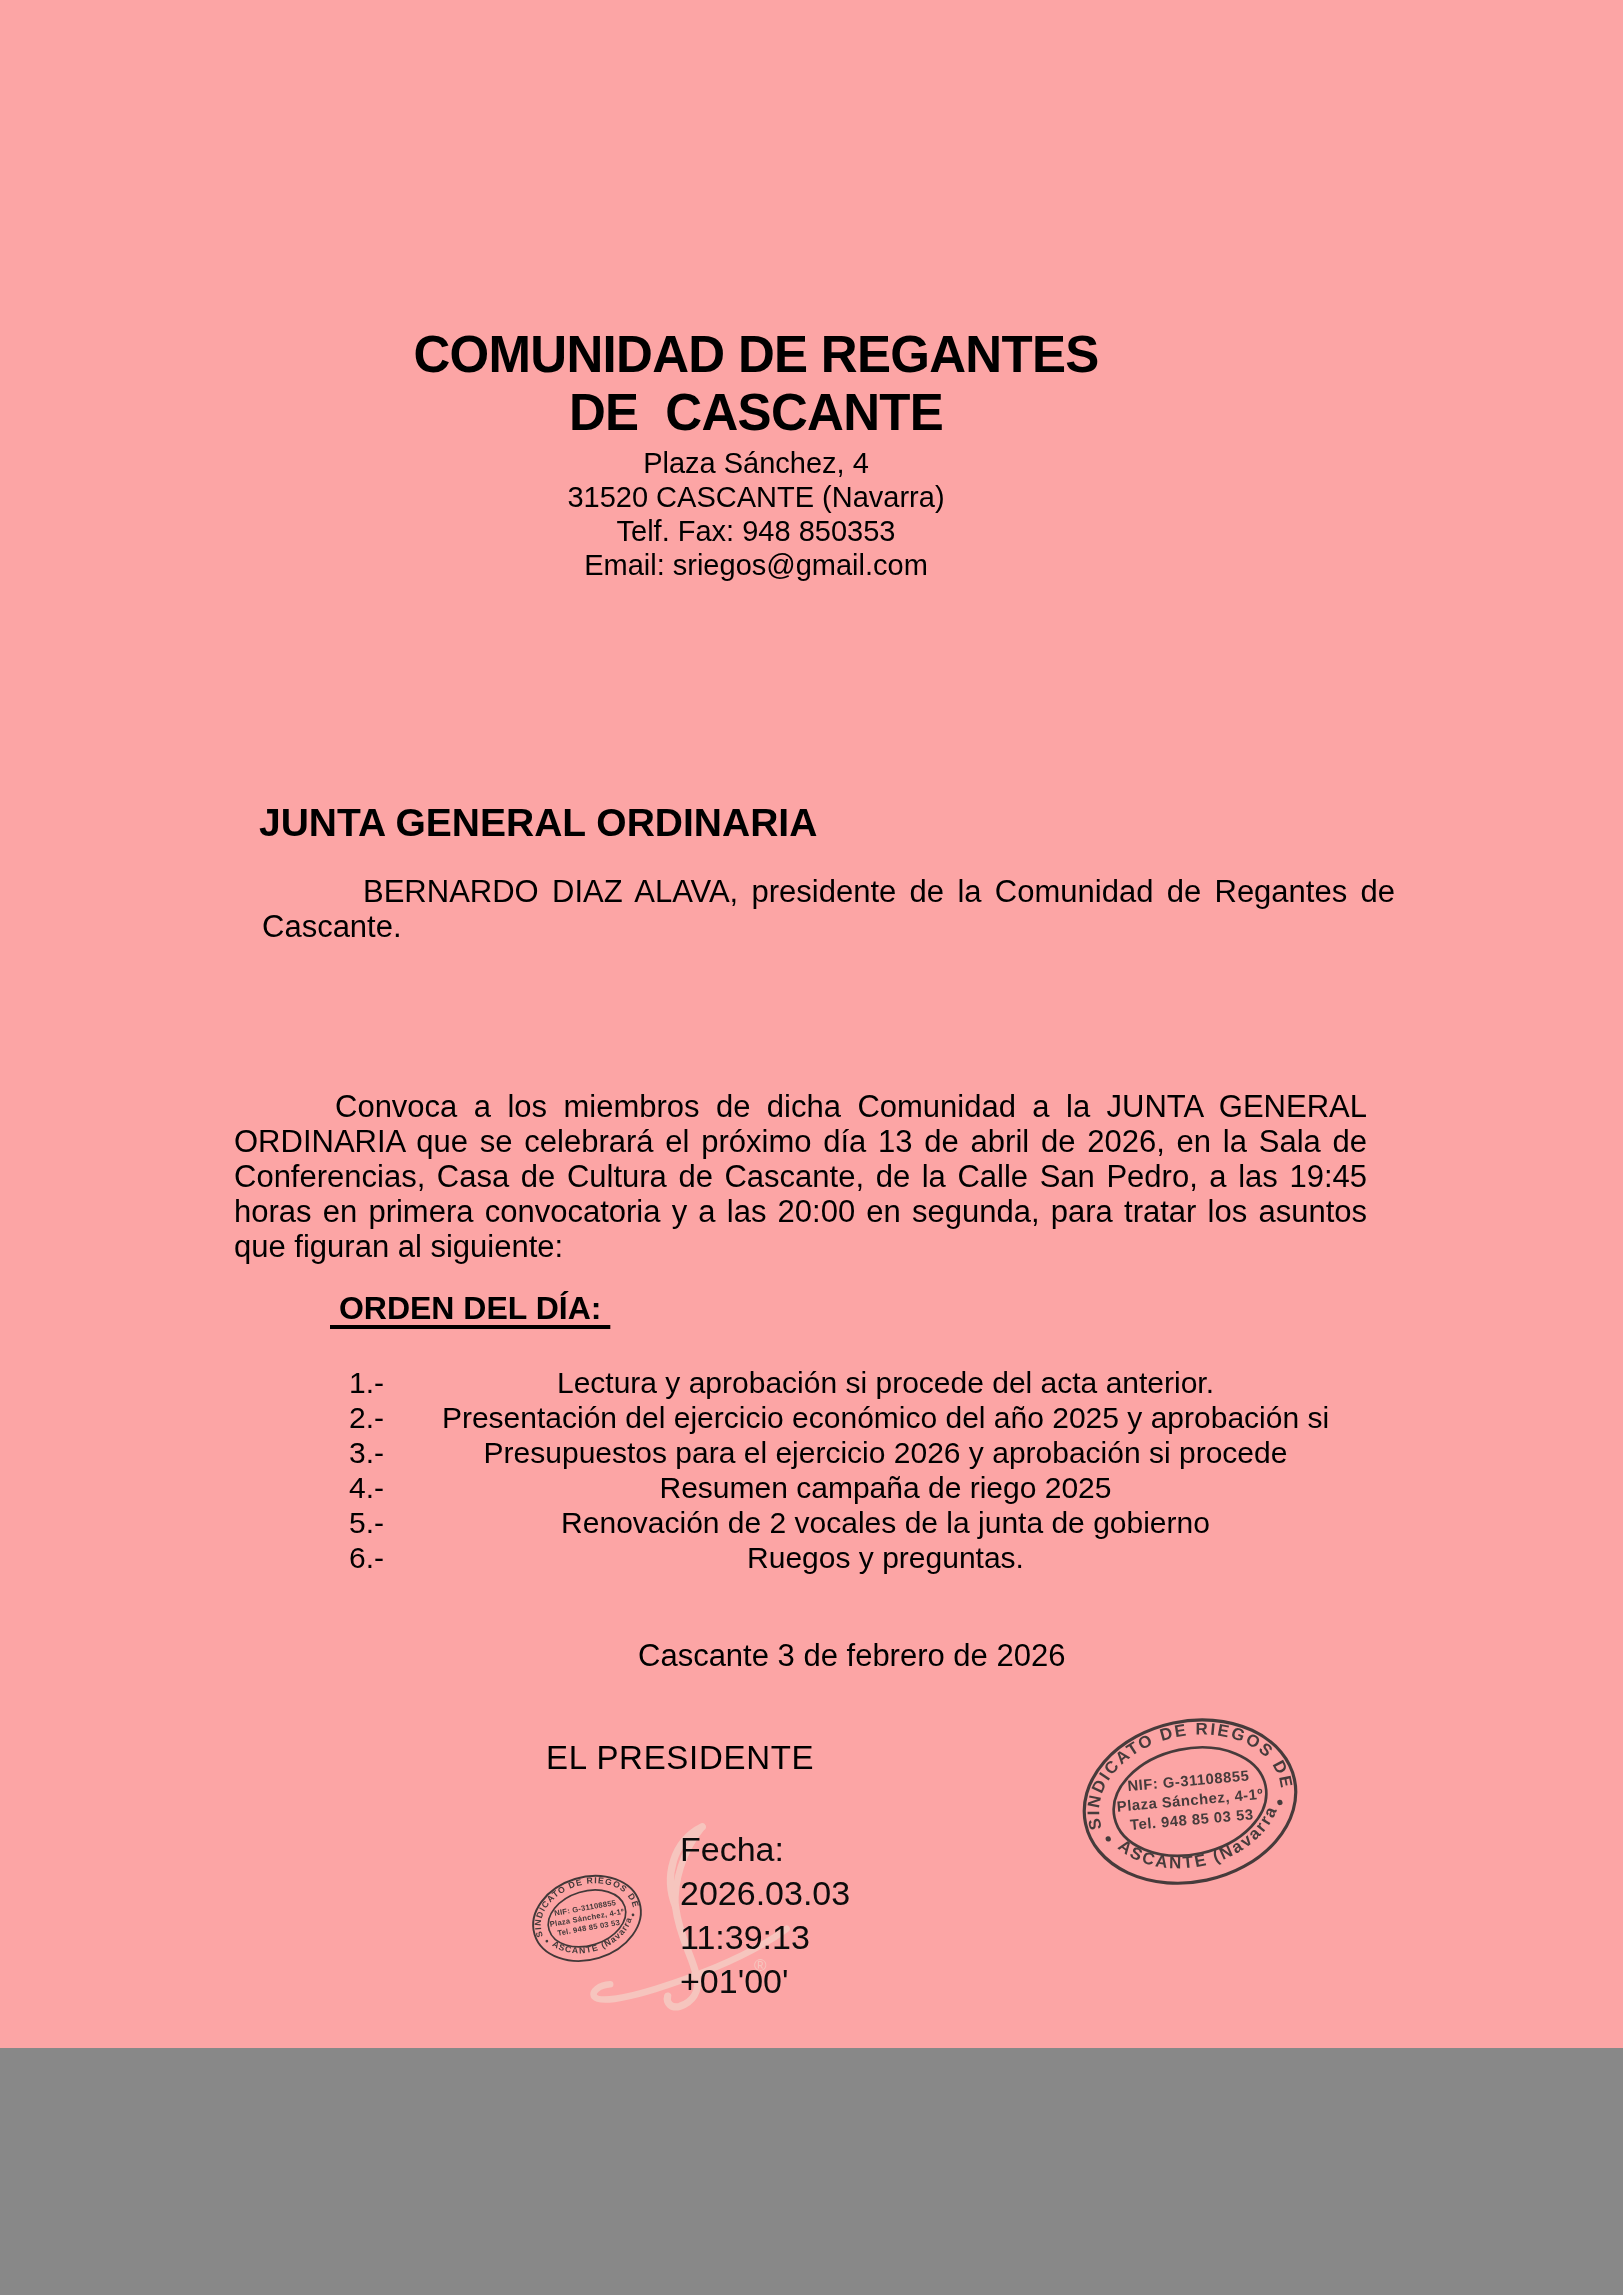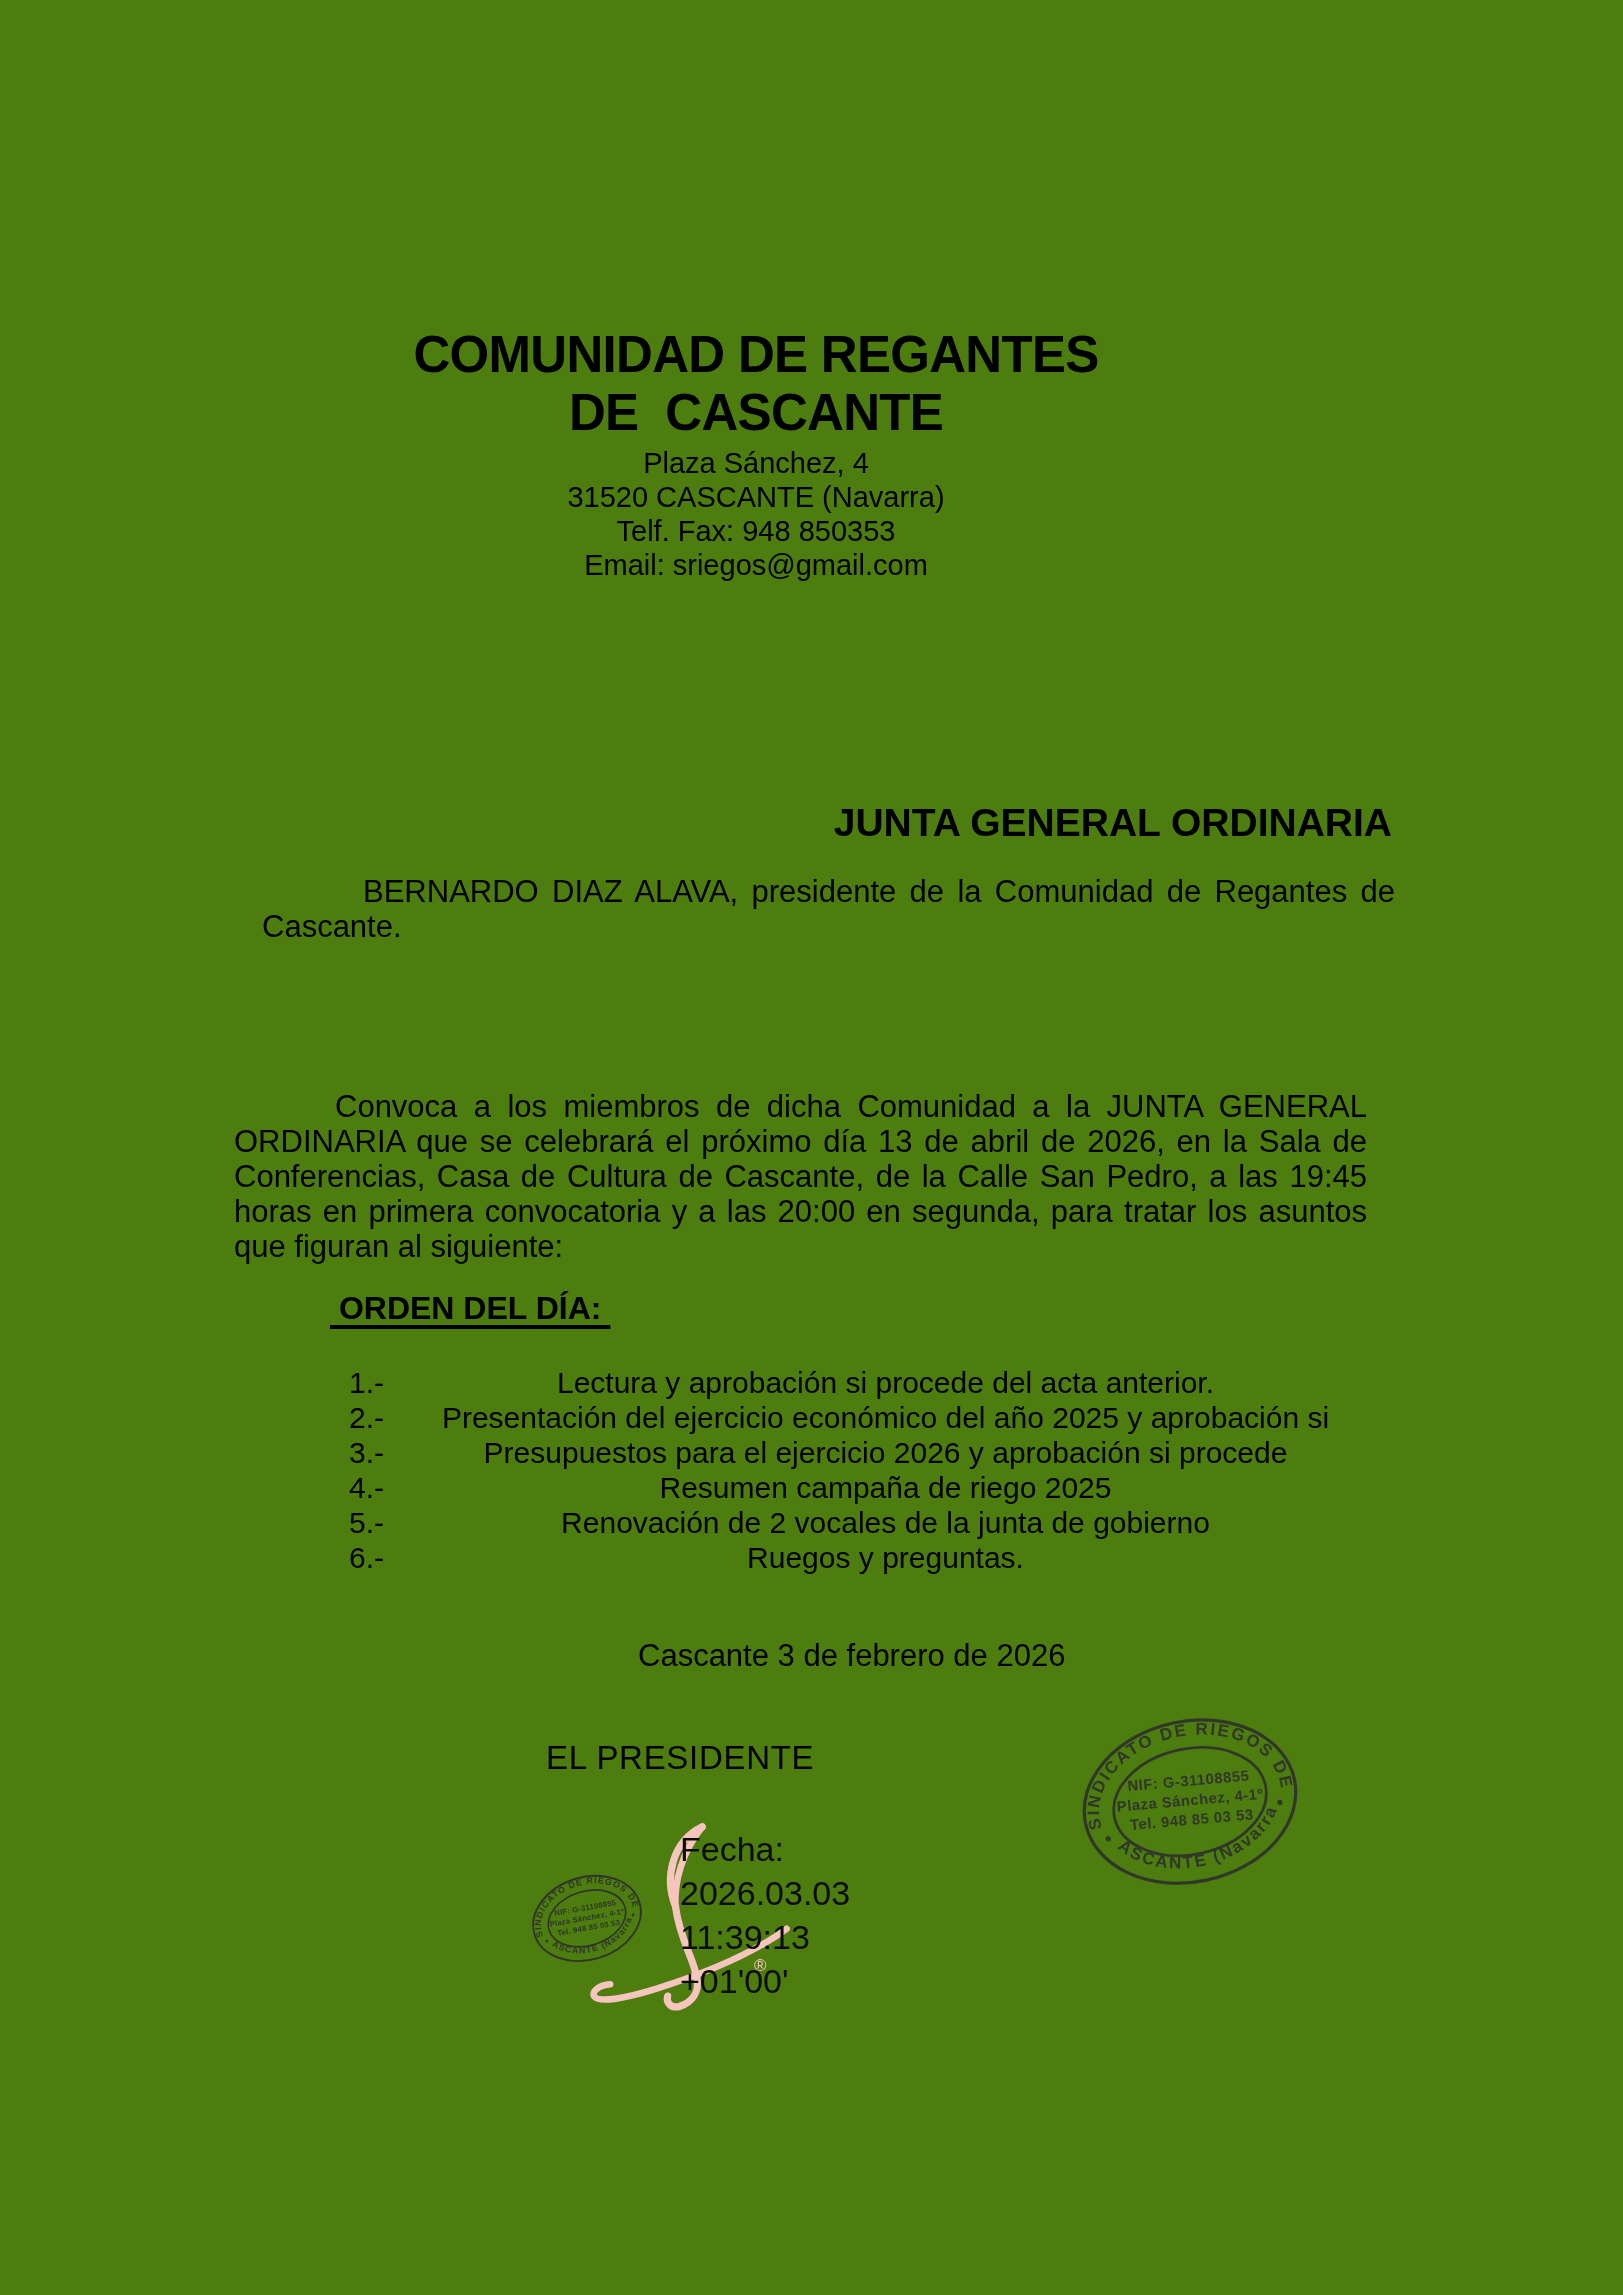--- a/index.html
+++ b/index.html
@@ -1,33 +1,33 @@
 <!DOCTYPE html>
 <html style="font-size:10.5px"><head>
 <meta charset="utf-8">
 <style>
   html,body { margin:0; padding:0; background:#888; }
   .page {
     position:relative;
-    width:1623px; height:2295px;
+    width:1623px; height:2048px;
     margin:0 auto;
-    background:#4d7c0f;
+    background:#fca5a5;
     font-family:"Liberation Sans", sans-serif;
     color:#000;
     overflow:hidden;
   }
   
   .letterhead { position:absolute; left:196px; top:326px; width:1120px; text-align:center; }
   .title-line { font-size:51px; font-weight:700; line-height:58px; letter-spacing:-0.7px; white-space:pre; }
   .addr-line  { font-size:29px; line-height:34px; white-space:pre; }
   .addr-block { margin-top:4px; }
   
   .jg-heading {
     position:absolute; left:234px; top:803px; width:1133px;
-    text-align:right; transform:translateX(25px);
+    text-align:left; transform:translateX(25px);
     font-size:39px; font-weight:700; line-height:39px; letter-spacing:0px;
   }
   
   .para { position:absolute; left:234px; width:1133px; font-size:31px; line-height:35px; }
   .p1 { top:874px;margin-left:28px; } .p2 { top:985px; } .p3 { top:1089px; }
   .pline { display:block; }
   .just  { text-align:justify; text-align-last:justify; }
   .indent { text-indent:101px; }
   .b { font-weight:400; }
   

